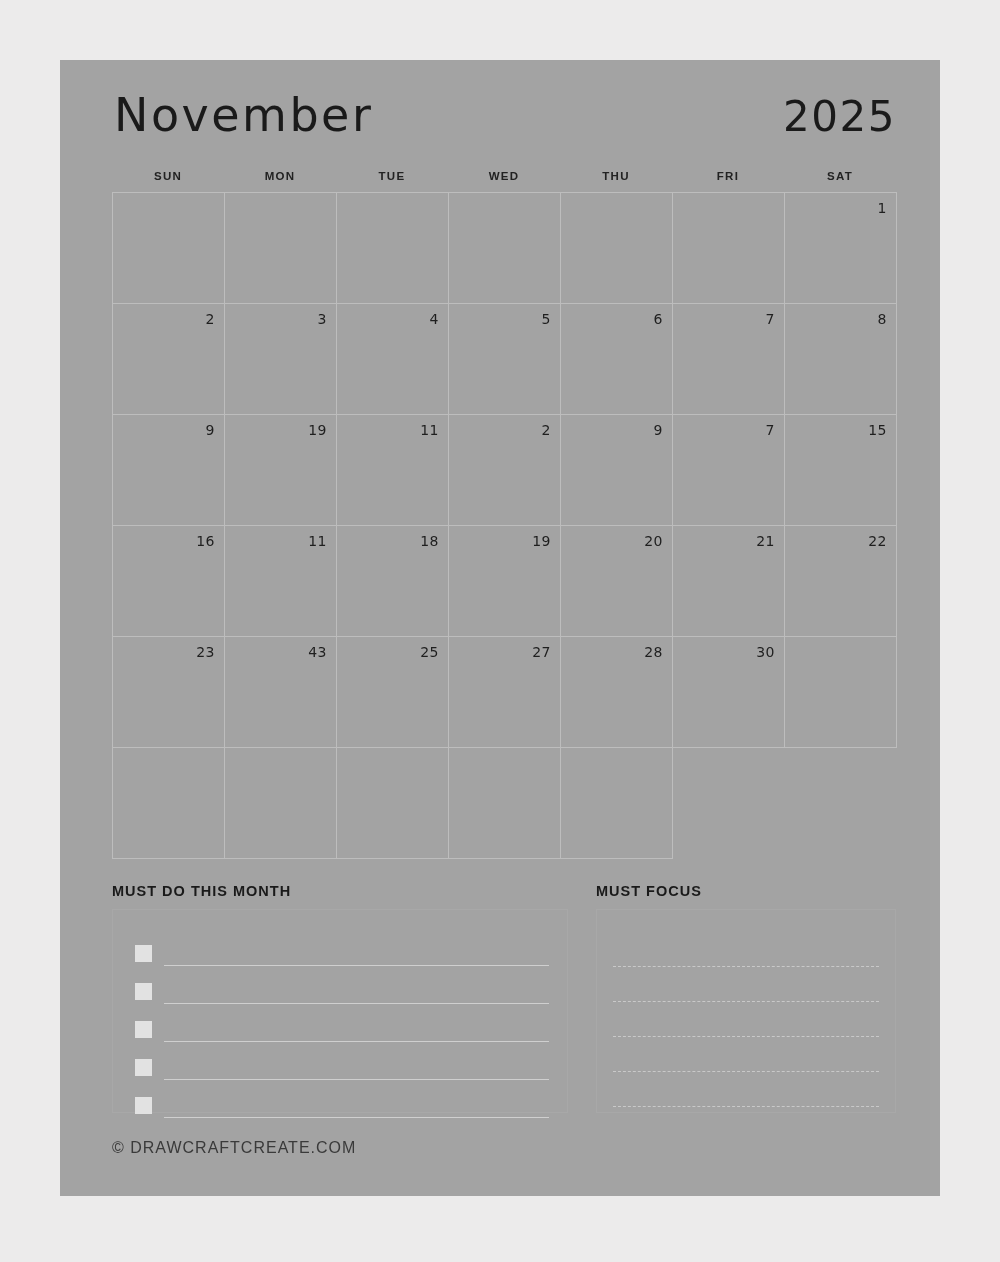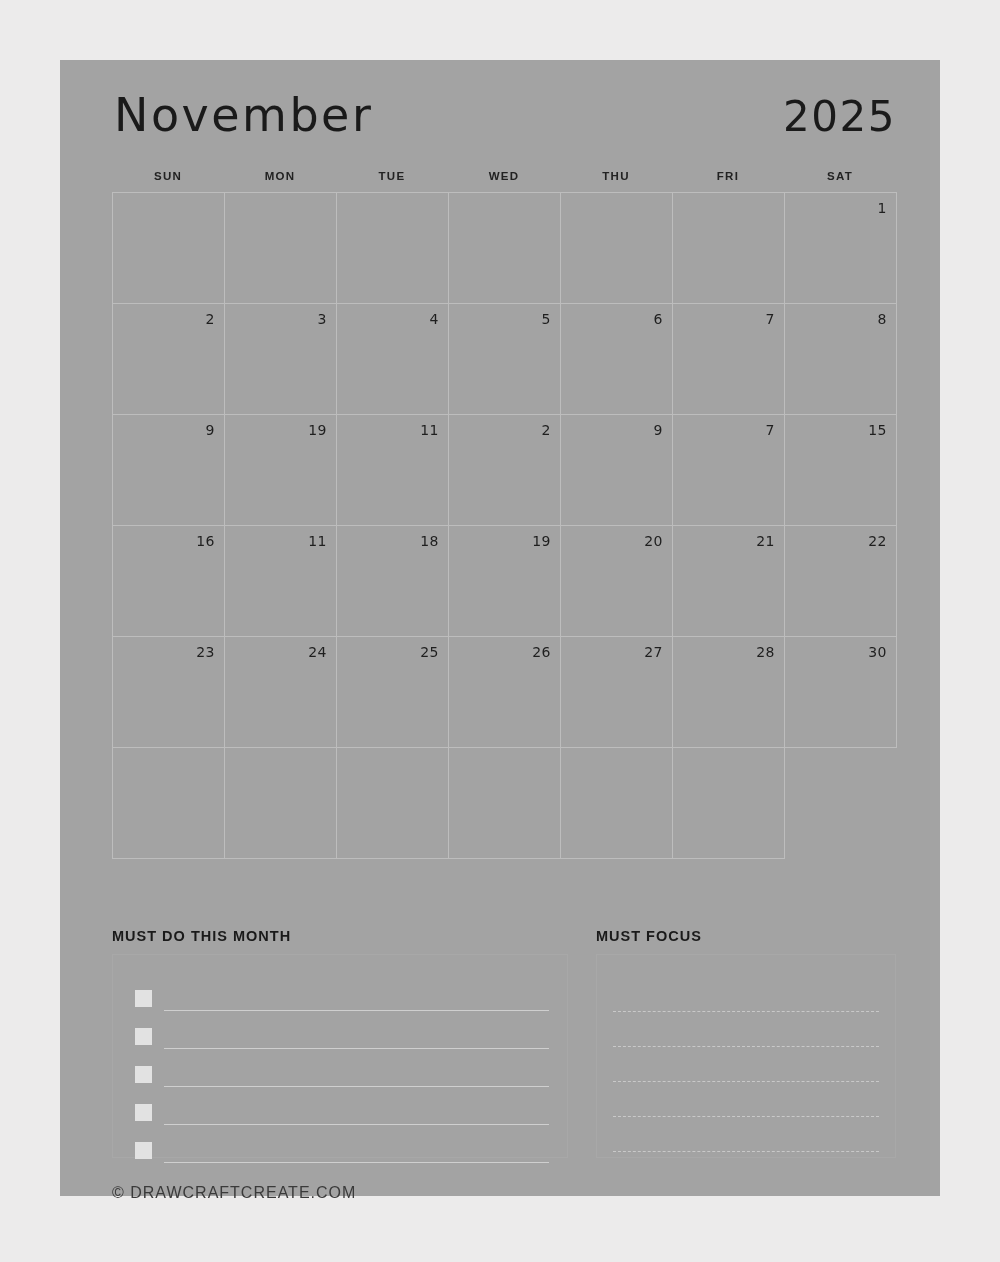--- a/index.html
+++ b/index.html
@@ -100,21 +100,20 @@
     margin-top: 24px;
     gap: 28px;
   }
   .box-head {
     font-size: 14.5px;
     font-weight: 700;
     letter-spacing: 1px;
     color: #1a1a1a;
     margin-bottom: 10px;
     font-family: "Liberation Sans", sans-serif;
-    margin-top: 45px;
   }
   .todo-col { width: 456px; }
   .focus-col { width: 300px; }
 
   .todo-box {
     border: 1px solid #a8a8a8;
     height: 204px;
     box-sizing: border-box;
     padding: 18px 18px 0 22px;
   }
@@ -263,27 +262,24 @@
           <span class="daynum">21</span>
         </div>
       <div class="cell">
           <span class="daynum">22</span>
         </div>
 
       <div class="cell">
           <span class="daynum">23</span>
         </div>
       <div class="cell">
-          <span class="daynum">24</span>
+          <span class="daynum">43</span>
         </div>
       <div class="cell">
           <span class="daynum">25</span>
-        </div>
-      <div class="cell">
-          <span class="daynum">26</span>
         </div>
       <div class="cell">
           <span class="daynum">27</span>
         </div>
       <div class="cell">
           <span class="daynum">28</span>
         </div>
 
       <div class="cell">
           <span class="daynum">30</span>

